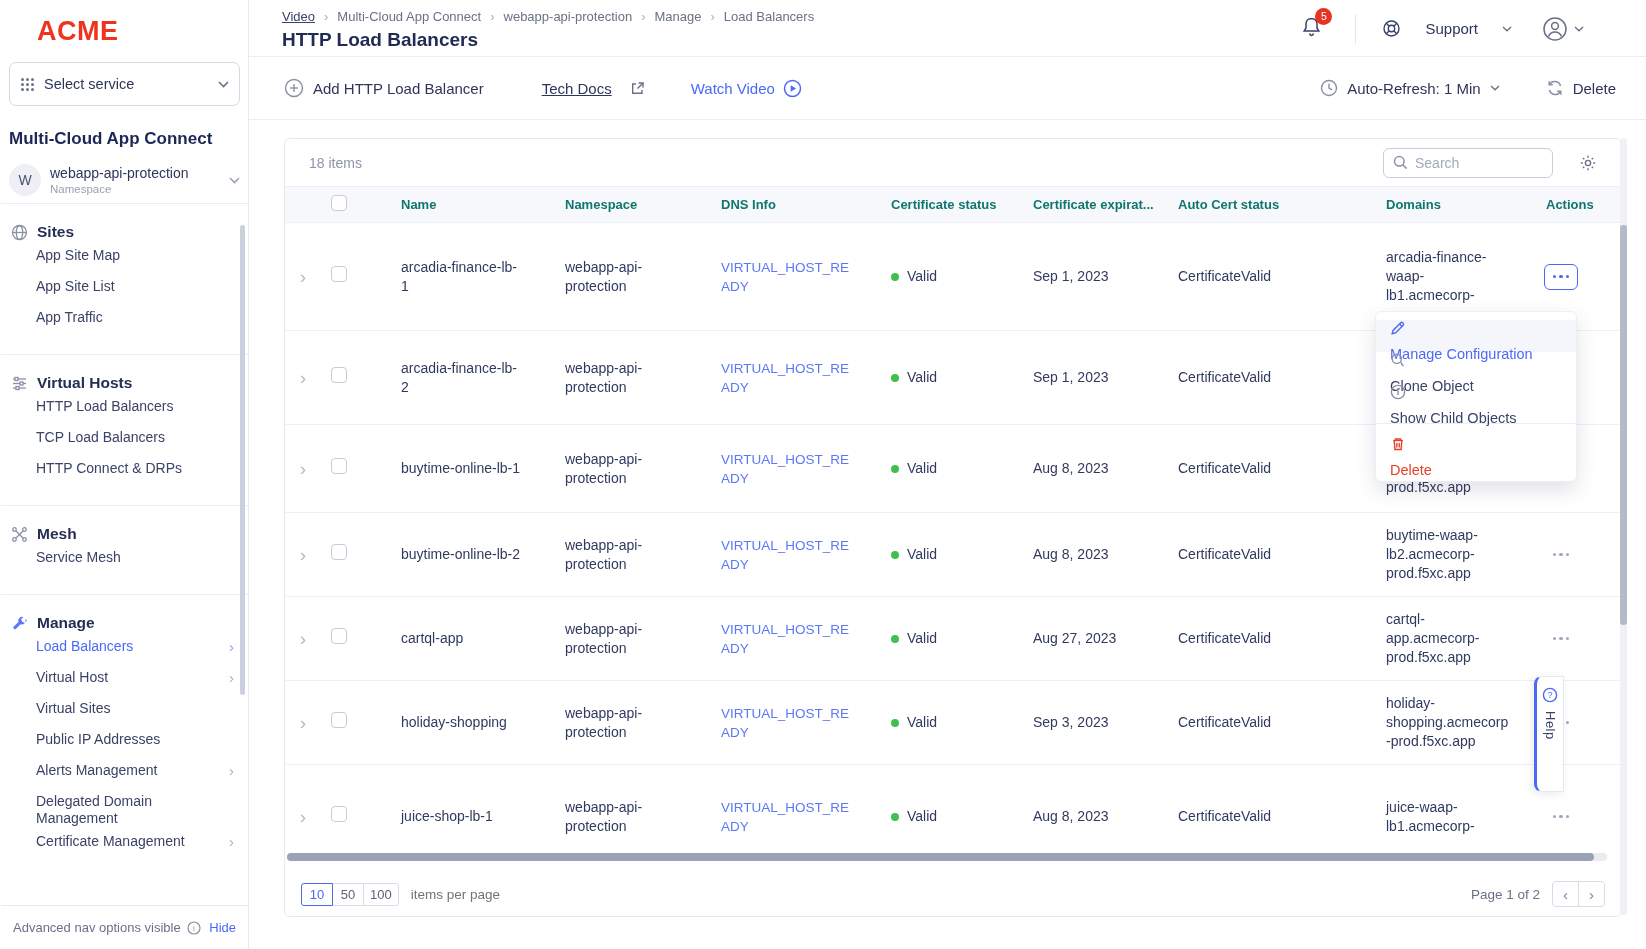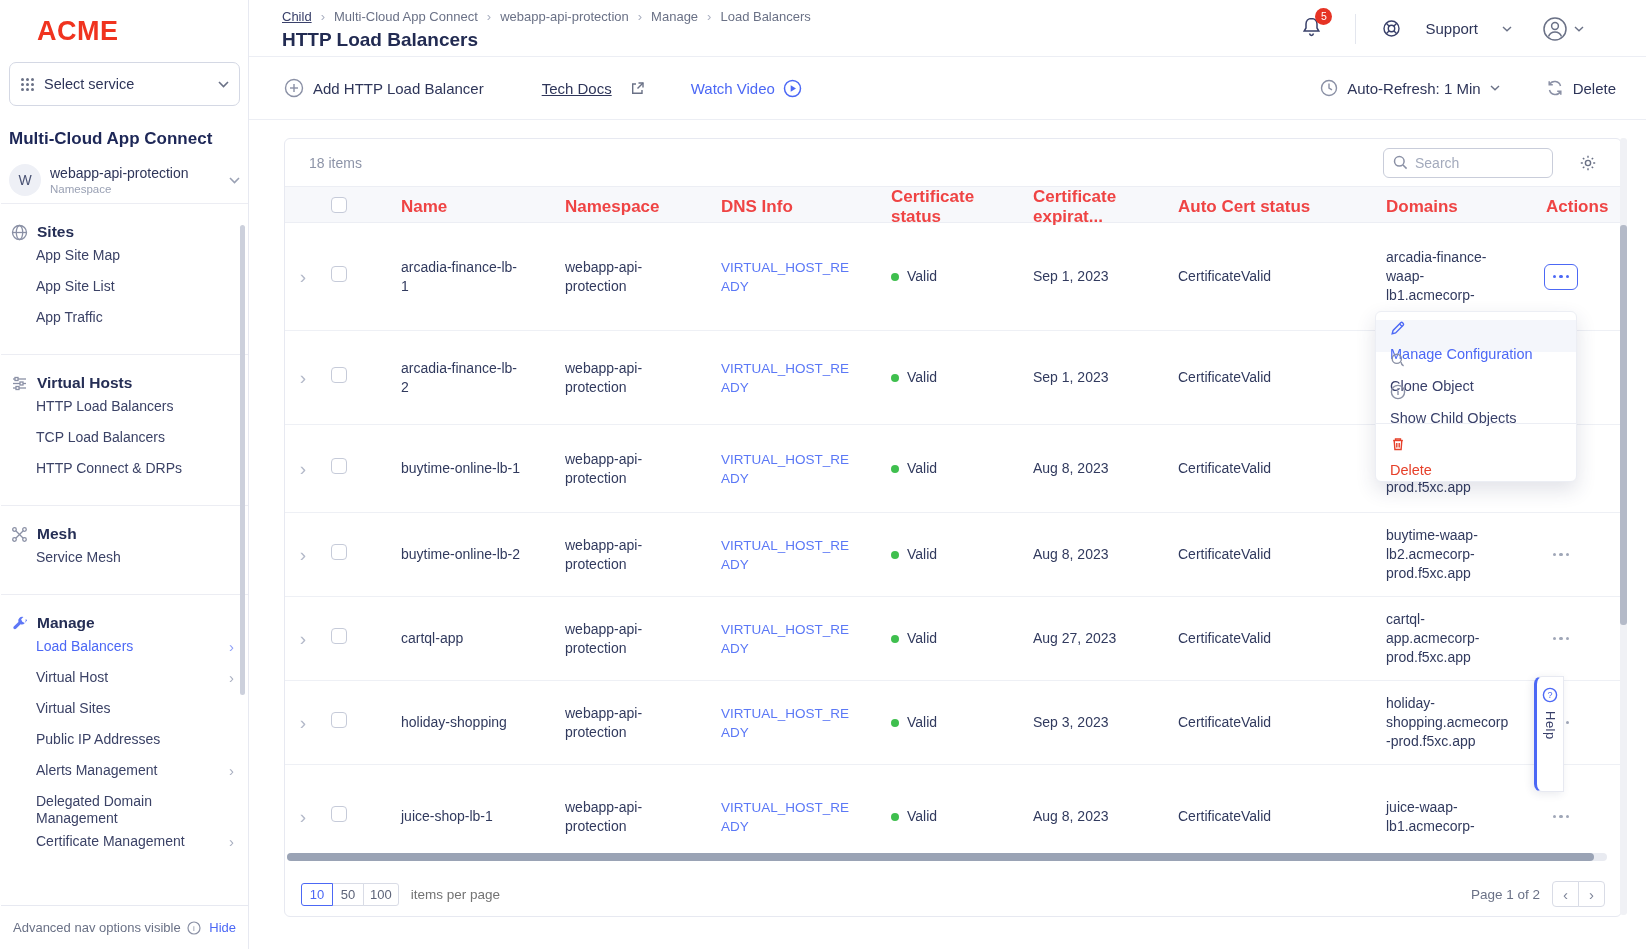--- a/index.html
+++ b/index.html
@@ -73,21 +73,21 @@
   .items-count { font-size:14px; color:#8d94a8; }
   .search-box { margin-left:auto; width:170px; height:30px; border:1px solid #c9cdda; border-radius:6px;
     display:flex; align-items:center; padding:0 9px; }
   .search-box input { border:0; outline:0; width:100%; margin-left:7px; font-size:14px; color:#2e3559;
     font-family:inherit; background:transparent; }
   .search-box input::placeholder { color:#a3aabc; }
   .gear { margin-left:26px; cursor:pointer; display:flex; }
 
   .tgrid { display:grid; grid-template-columns:36px 70px 164px 156px 170px 142px 145px 208px 160px 87px; }
   .thead { height:37px; background:#f7f8fb; border-top:1px solid #eceef4; border-bottom:1px solid #eceef4;
-    align-items:center; font-size:17px; font-weight:bold; color:#ef4444; }
+    align-items:center; font-size:13px; font-weight:bold; color:#0f766e; }
   .th { padding-left:10px; }
   .tbody { position:relative; height:626px; overflow:hidden; }
   .tr { border-bottom:1px solid #eef0f5; align-items:center; font-size:14px; color:#313a5e; }
   .tr.h108 { height:108px; } .tr.h94 { height:94px; } .tr.h88 { height:88px; } .tr.h84 { height:84px; } .tr.h104 { height:104px; }
   .td { padding-left:10px; line-height:19px; }
   .td-expand { display:flex; justify-content:center; padding-left:0; }
   .expand-caret { color:#b3b9c9; font-size:19px; cursor:pointer; line-height:14px; }
   .checkbox { width:16px; height:16px; border:1.5px solid #c6cbd9; border-radius:4px; background:#fff;
     display:inline-block; cursor:pointer; }
   .dns a { color:#5b78f6; font-size:13.5px; text-decoration:none; cursor:pointer; }
@@ -290,21 +290,21 @@
       <text x="7" y="10" text-anchor="middle" font-size="8" fill="#8a90a5">i</text>
       </svg>
     <span class="hide">Hide</span>
   </div>
 </div>
 
 <div class="main">
 
   <div class="page-header">
     <div class="breadcrumb">
-      <span class="home crumb">Child</span>
+      <span class="home crumb">Video</span>
       <span class="sep">›</span>
       <span class="crumb">Multi-Cloud App Connect</span>
       <span class="sep">›</span>
       <span class="crumb">webapp-api-protection</span>
       <span class="sep">›</span>
       <span class="crumb">Manage</span>
       <span class="sep">›</span>
       <span class="crumb">Load Balancers</span>
     </div>
     <div class="page-title">HTTP Load Balancers</div>

